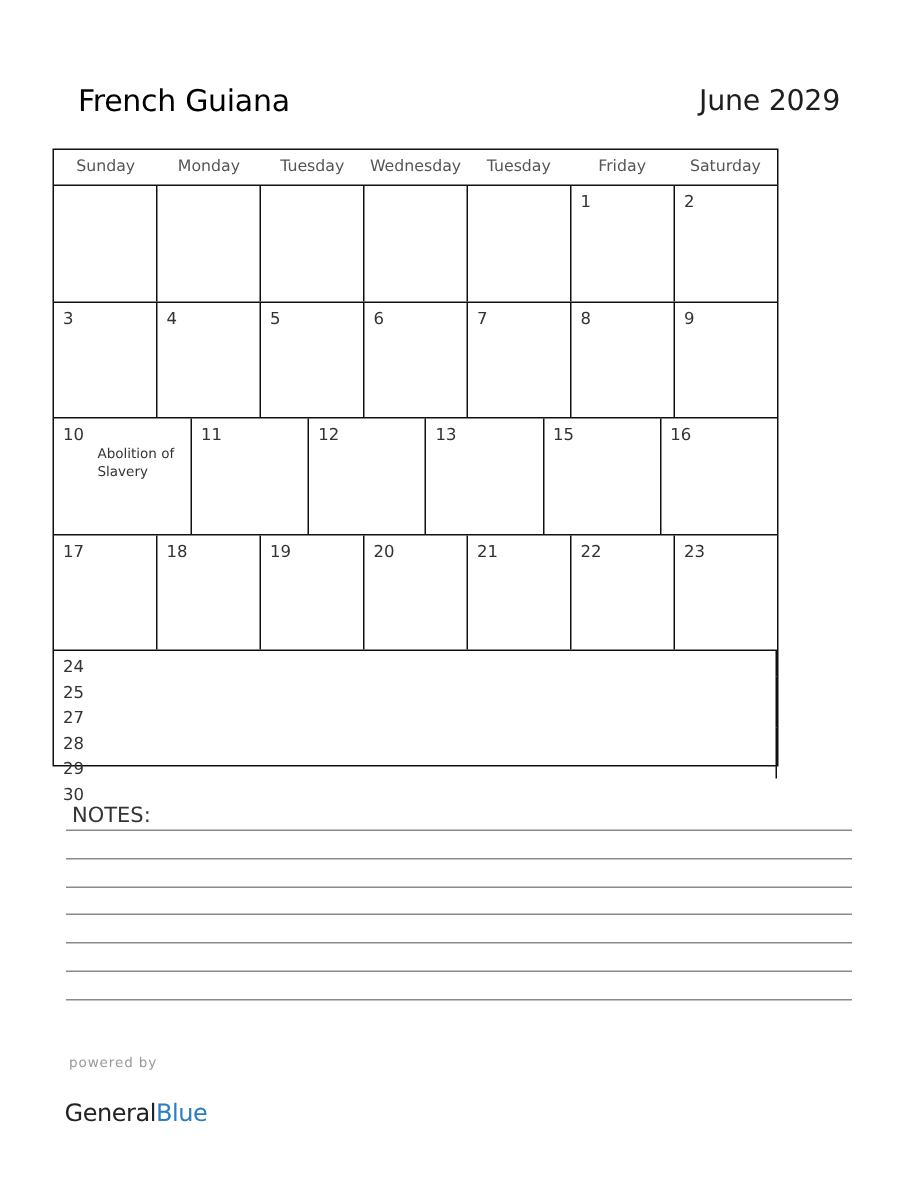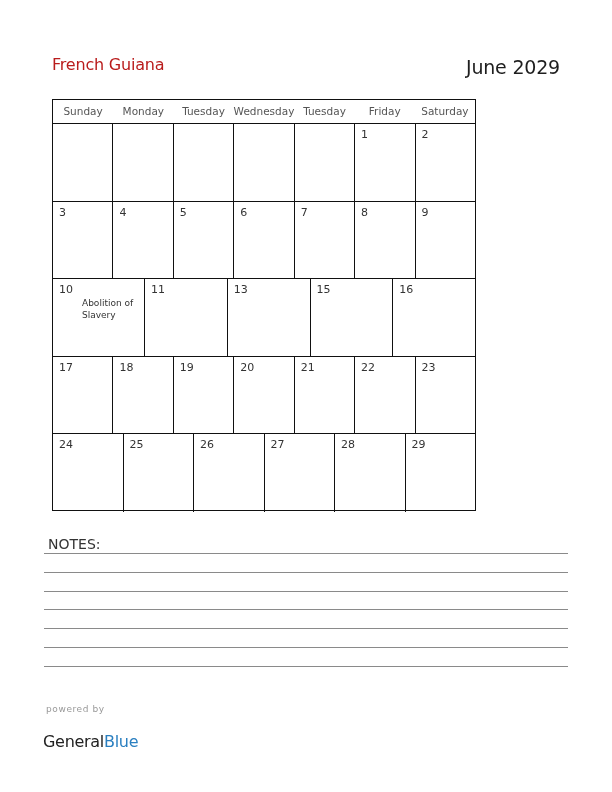--- a/index.html
+++ b/index.html
@@ -3,47 +3,47 @@
 <meta charset="utf-8">
 <style>
   html, body { margin: 0; padding: 0; }
   body {
     width: 612px; height: 792px; background: #ffffff; position: relative;
     font-family: "DejaVu Sans", sans-serif; color: #222;
     overflow: hidden;
   }
   .title {
     position: absolute; left: 52px; top: 55px;
-    font-size: 16px; color: #b91c1c; letter-spacing: -0.2px;
+    font-size: 20px; color: #000000; letter-spacing: -0.2px;
   }
   .month {
     position: absolute; right: 52px; top: 56px;
     font-size: 19px; color: #1e1e1e; letter-spacing: -0.2px;
   }
   .calendar {
-    position: absolute; left: 52px; top: 99px;
-    width: 424px; height: 412px;
+    position: absolute; left: 35px; top: 99px;
+    width: 484px; height: 412px;
     border: 1px solid #111;
     box-sizing: border-box;
   }
   .header-row {
     display: flex; height: 24px;
     border-bottom: 1px solid #111;
     box-sizing: border-box;
   }
   .header-cell {
     flex: 1; text-align: center;
     font-size: 10.5px; color: #555; line-height: 23px;
   }
   .week-row {
     display: flex; height: 77.6px;
     border-bottom: 1px solid #111;
     box-sizing: border-box;
   }
-  .week-row:last-child { border-bottom: none; }
+  .week-row:last-child { border-bottom: none; flex-direction: column; }
   .day-cell {
     flex: 1; border-right: 1px solid #111;
     box-sizing: border-box; padding: 4px 0 0 6px;
     position: relative;
   }
   .day-cell:last-child { border-right: none; }
   .day-num { font-size: 11px; color: #333; line-height: 13px; display: block; }
   .holiday { font-size: 9px; color: #333; line-height: 12px; display: block; margin-top: 1px; width: 62px; margin-left: 23px; }
   .notes-label {
     position: absolute; left: 48px; top: 536px;
@@ -128,20 +128,23 @@
       </div>
       <div class="week-row">
         <div class="day-cell">
           <span class="day-num">10</span>
           <span class="holiday">Abolition of Slavery</span>
         </div>
         <div class="day-cell">
           <span class="day-num">11</span>
         </div>
         <div class="day-cell">
+          <span class="day-num">12</span>
+        </div>
+        <div class="day-cell">
           <span class="day-num">13</span>
         </div>
         <div class="day-cell">
           <span class="day-num">15</span>
         </div>
         <div class="day-cell">
           <span class="day-num">16</span>
         </div>
       </div>
       <div class="week-row">
@@ -168,30 +171,30 @@
         </div>
       </div>
       <div class="week-row">
         <div class="day-cell">
           <span class="day-num">24</span>
         </div>
         <div class="day-cell">
           <span class="day-num">25</span>
         </div>
         <div class="day-cell">
-          <span class="day-num">26</span>
-        </div>
-        <div class="day-cell">
           <span class="day-num">27</span>
         </div>
         <div class="day-cell">
           <span class="day-num">28</span>
         </div>
         <div class="day-cell">
           <span class="day-num">29</span>
+        </div>
+        <div class="day-cell">
+          <span class="day-num">30</span>
         </div>
       </div>
     </div>
 </div>
 
 <div class="notes-label">NOTES:</div>
 <div id="note-lines">
     <div class="note-line" style="top: 553px;"></div>
     <div class="note-line" style="top: 571.8px;"></div>
     <div class="note-line" style="top: 590.6px;"></div>

